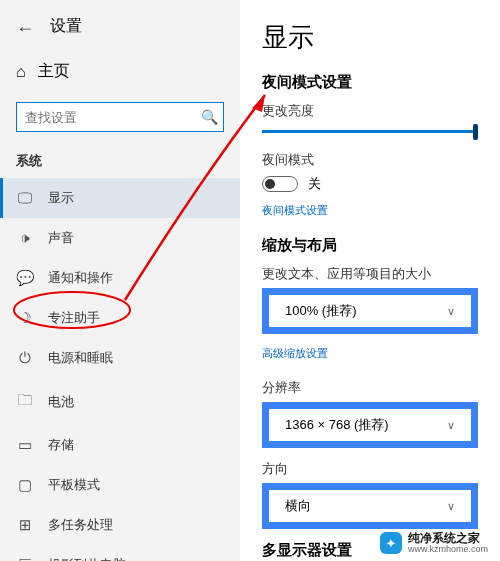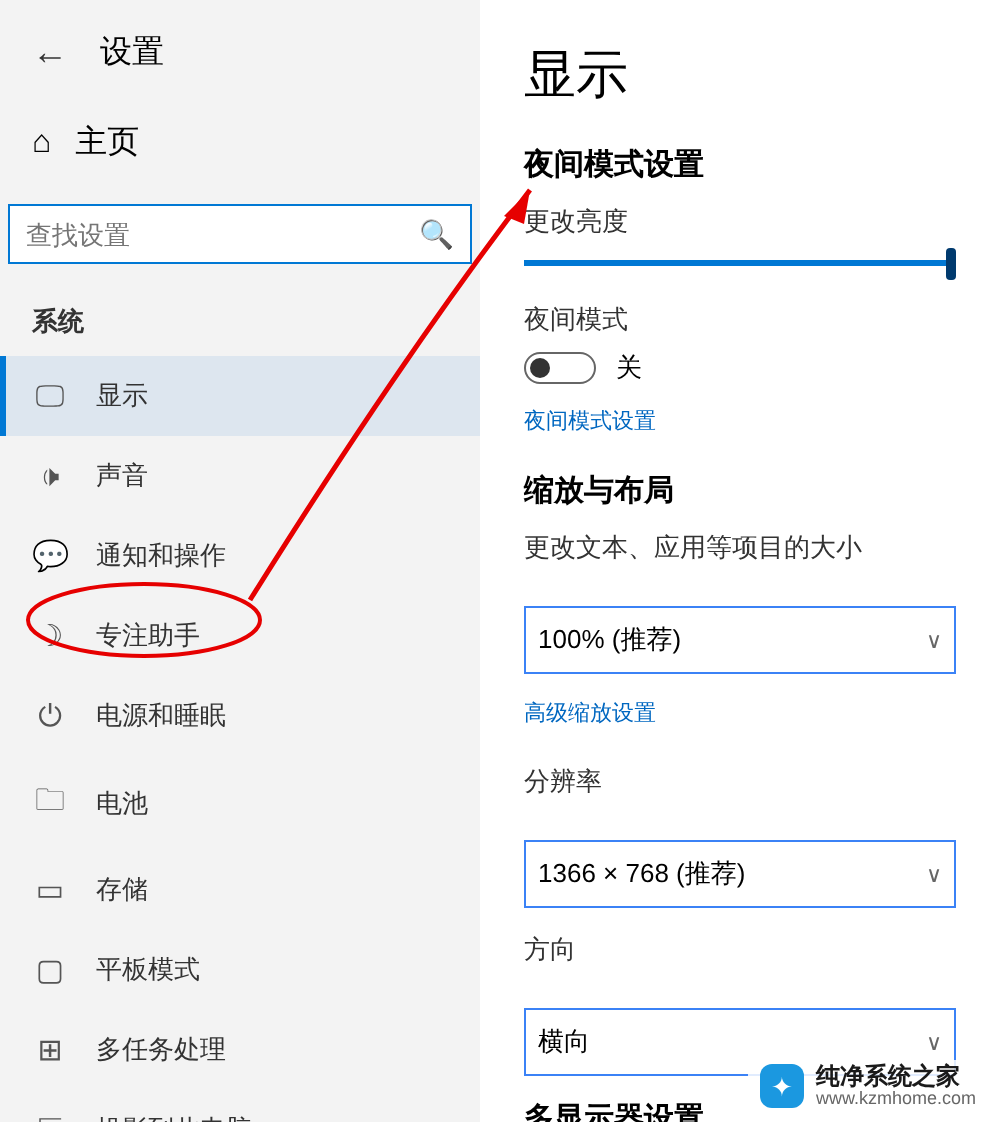--- a/index.html
+++ b/index.html
@@ -3,41 +3,41 @@
   <meta charset="utf-8">
   <style>
     * { margin: 0; padding: 0; box-sizing: border-box; font-family: "Microsoft YaHei", "Segoe UI", sans-serif; }
     body { width: 500px; height: 561px; background: #fff; position: relative; overflow: hidden; }
     .container { display: flex; height: 100%; }
     .sidebar { width: 240px; background: #f3f3f3; padding: 8px 0; position: relative; }
     .header-row { display: flex; align-items: center; padding: 8px 16px; gap: 16px; }
     .back-icon { font-size: 18px; cursor: pointer; color: #333; }
     .home-row { display: flex; align-items: center; padding: 10px 16px; gap: 12px; margin-top: 6px; }
     .home-row .icon { font-size: 16px; }
-    .search-box { margin: 10px 4px; border: 1px solid #0078d4; display: flex; align-items: center; padding: 6px 8px; background: #fff; }
+    .search-box { margin: 10px 16px; border: 1px solid #0078d4; display: flex; align-items: center; padding: 6px 8px; background: #fff; }
     .search-box input { border: none; outline: none; flex: 1; font-size: 13px; background: transparent; }
     .search-icon { color: #0078d4; font-size: 14px; }
     .section-label { padding: 10px 16px 8px; font-size: 13px; font-weight: 600; color: #333; }
     .nav-item { display: flex; align-items: center; padding: 11px 16px; gap: 14px; font-size: 13px; color: #333; cursor: pointer; position: relative; }
     .nav-item.active { background: #dde6ef; }
     .nav-item.active::before { content: ""; position: absolute; left: 0; top: 0; bottom: 0; width: 3px; background: #0078d4; }
     .nav-item .icon { width: 18px; text-align: center; font-size: 15px; color: #555; }
     .nav-item span.label { flex: 1; }
     .main { flex: 1; padding: 20px 22px; overflow-y: auto; position: relative; }
     .page-title { font-size: 26px; font-weight: 400; margin-bottom: 18px; }
     .section-title { font-size: 15px; font-weight: 600; margin: 8px 0; }
     .subtext { font-size: 13px; color: #333; margin: 10px 0 4px; }
     .slider { height: 3px; background: #0078d4; position: relative; margin: 10px 0 18px; }
     .slider::after { content: ""; position: absolute; right: 0; top: -6px; width: 5px; height: 16px; background: #003a6e; border-radius: 2px; }
     .toggle-row { display: flex; align-items: center; gap: 10px; margin: 6px 0 10px; }
     .toggle { width: 36px; height: 16px; border: 1px solid #666; border-radius: 10px; position: relative; cursor: pointer; }
     .toggle::after { content: ""; width: 10px; height: 10px; background: #333; border-radius: 50%; position: absolute; left: 2px; top: 2px; }
     .toggle-label { font-size: 13px; }
     .link { color: #0067c0; font-size: 11px; cursor: pointer; margin: 6px 0 18px; display: block; }
-    .dropdown { border: 1px solid #3b82f6; padding: 7px 6px; font-size: 13px; display: flex; justify-content: space-between; align-items: center; cursor: pointer; margin: 20px 0 12px; background: #fff; }
+    .dropdown { border: 7px solid #3b82f6; padding: 7px 16px; font-size: 13px; display: flex; justify-content: space-between; align-items: center; cursor: pointer; margin: 5px 0 12px; background: #fff; }
     .chevron { font-size: 11px; color: #666; }
     .annotation-svg { position: absolute; top: 0; left: 0; width: 500px; height: 561px; pointer-events: none; z-index: 10; }
     .watermark { position: absolute; bottom: 4px; right: 6px; display: flex; align-items: center; gap: 6px; background: rgba(255,255,255,0.85); padding: 2px 6px; z-index: 20;}
     .wm-logo { width: 22px; height: 22px; background: #1b98e0; border-radius: 6px; display: flex; align-items: center; justify-content: center; color: #fff; font-size: 13px; }
     .wm-text { display: flex; flex-direction: column; line-height: 1.1; }
     .wm-text .t1 { font-size: 12px; font-weight: 700; color: #1a1a1a; }
     .wm-text .t2 { font-size: 9px; color: #666; }
   </style>
 </head>
 <body>

